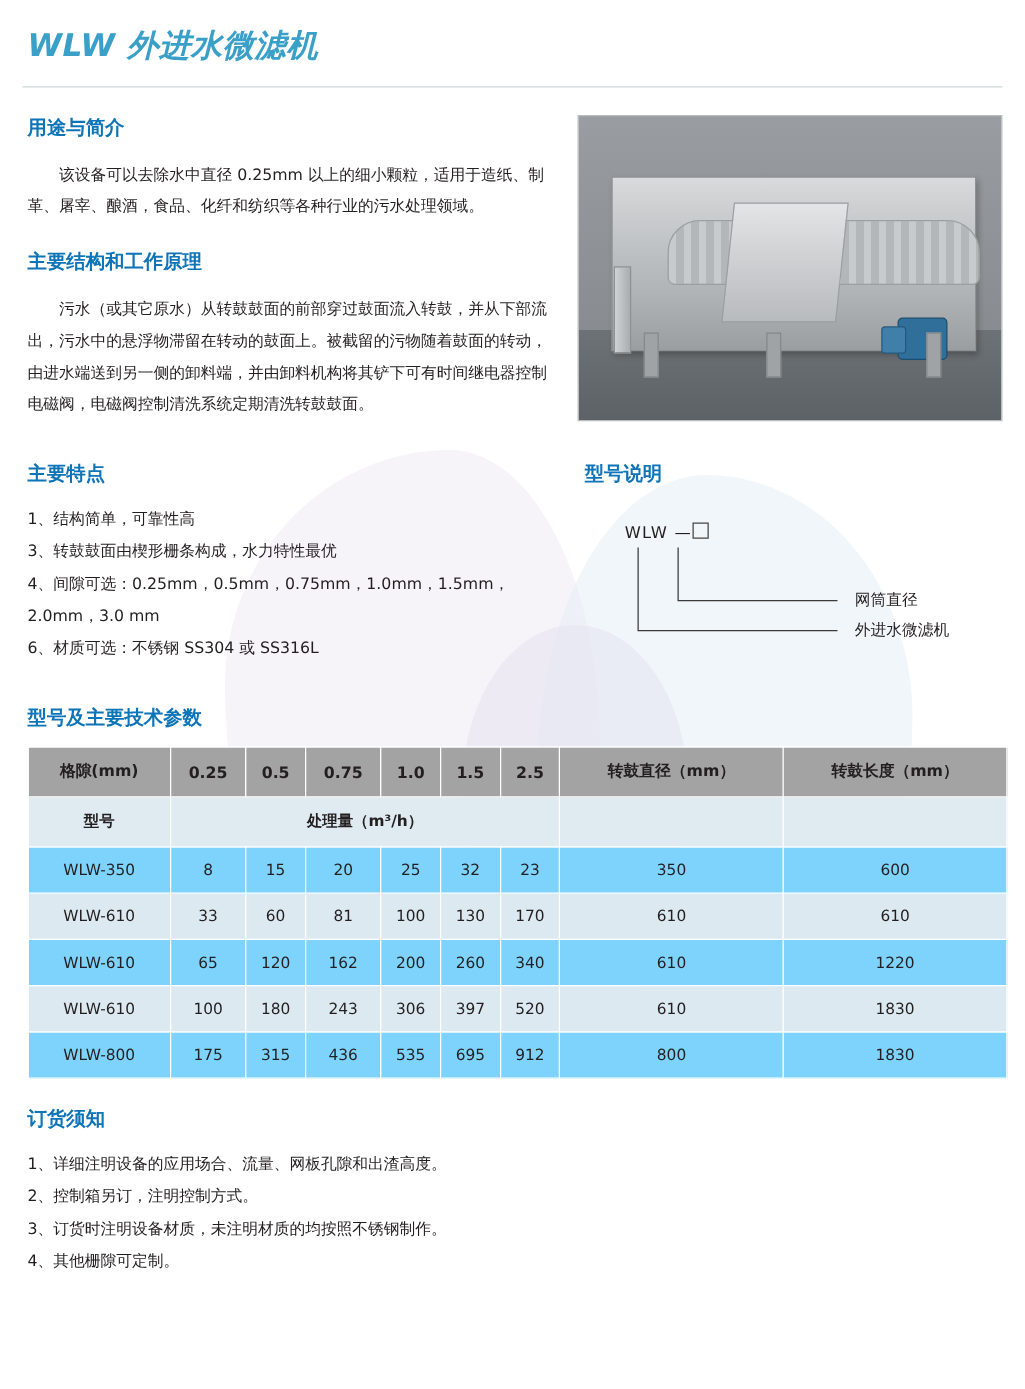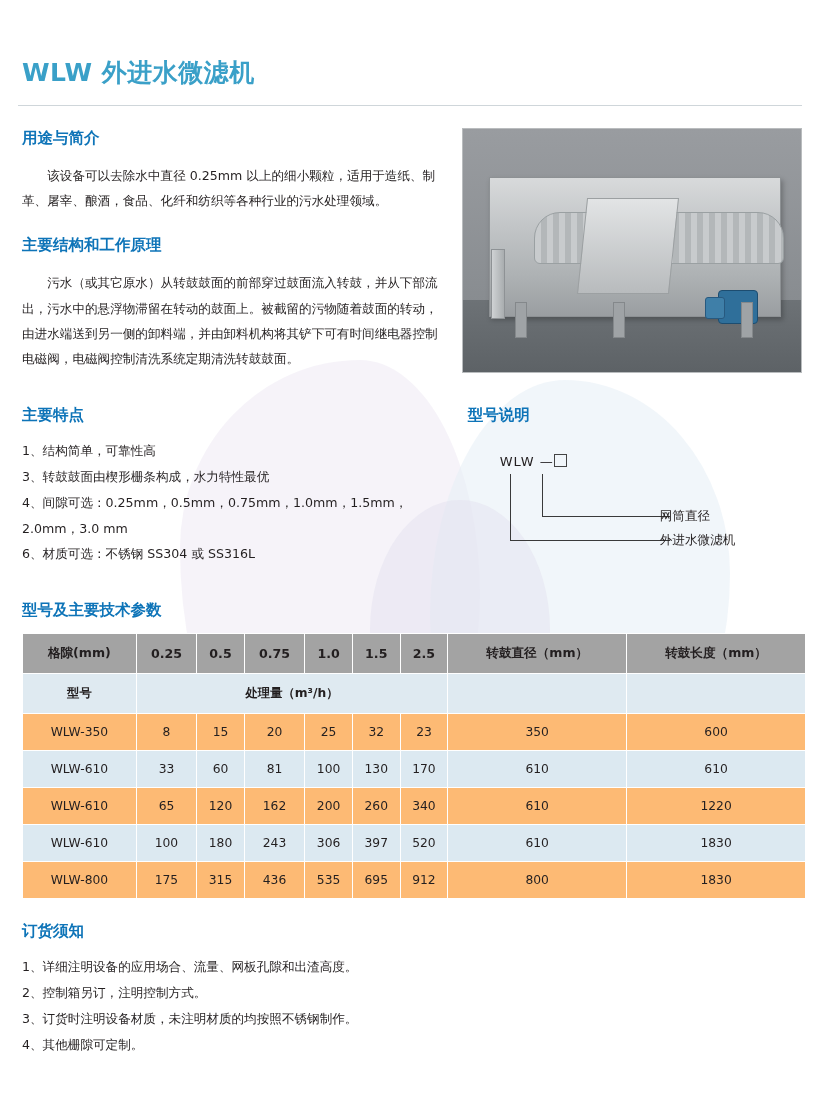--- a/index.html
+++ b/index.html
@@ -36,25 +36,26 @@
     background: #e4e2f0;
     border-radius: 50%;
     opacity: .5;
   }
   .edge-top { position: absolute; left: 0; top: 0; width: 820px; height: 12px; background: #ffffff; }
 
   .page { position: relative; z-index: 2; padding: 0 18px; }
 
   
   .doc-title {
-    margin: 56px 0 0 4px;
+    margin: 20px 0 0 4px;
     font-size: 25px;
     font-weight: 700;
     color: #3aa0c8;
     letter-spacing: .5px;
+    font-style: italic;
   }
   .title-rule {
     margin: 16px 0 0 0;
     border: none;
     border-top: 1px solid #cfd6da;
   }
 
   h2.sec {
     color: #0e74b8;
     font-size: 15.5px;
@@ -131,21 +132,21 @@
   .model-dia { position: relative; margin: 28px 0 0 36px; height: 120px; font-size: 12.6px; }
   .model-label { font-size: 13px; letter-spacing: 1px; }
   .model-box {
     display: inline-block; width: 13px; height: 13px; border: 1px solid #444; vertical-align: -1px;
   }
   .lead { position: absolute; background: #3a3a3a; }
   .v1 { left: 10px; top: 20px; width: 1px; height: 66px; }
   .v2 { left: 42px; top: 20px; width: 1px; height: 42px; }
   .h1 { left: 42px; top: 62px; width: 128px; height: 1px; }
   .h2 { left: 10px; top: 86px; width: 160px; height: 1px; }
-  .cap { position: absolute; left: 160px; font-size: 12.6px; }
+  .cap { position: absolute; left: 184px; font-size: 12.6px; }
   .cap1 { top: 54px; }
   .cap2 { top: 78px; }
 
   
   .tbl-sec { margin-top: 26px; }
   table.spec {
     width: 784px; border-collapse: collapse; margin: 10px 0 0 4px;
     font-size: 12.3px;
   }
   table.spec th, table.spec td {
@@ -158,21 +159,21 @@
   table.spec thead th {
     background: #a3a3a3;
     font-weight: 700;
     font-size: 12.6px;
   }
   table.spec tr.subhead td {
     background: #dfeaf1;
     font-weight: 700;
   }
   table.spec tr.subhead td.blank { background: #dfeaf1; }
-  table.spec tbody tr.r-odd td { background: #fdba74; margin-top: 32px; }
+  table.spec tbody tr.r-odd td { background: #7dd3fc; margin-top: 32px; }
   table.spec tbody tr.r-even td { background: #dce9f1; }
   table.spec td.name { font-weight: 400; }
 
   ol.notes { list-style: none; margin: 10px 0 0 4px; padding: 0; }
   ol.notes li { font-size: 12.6px; line-height: 2.05; }
 
   .footer-space { height: 14px; }
 </style>
 </head>
 <body>

